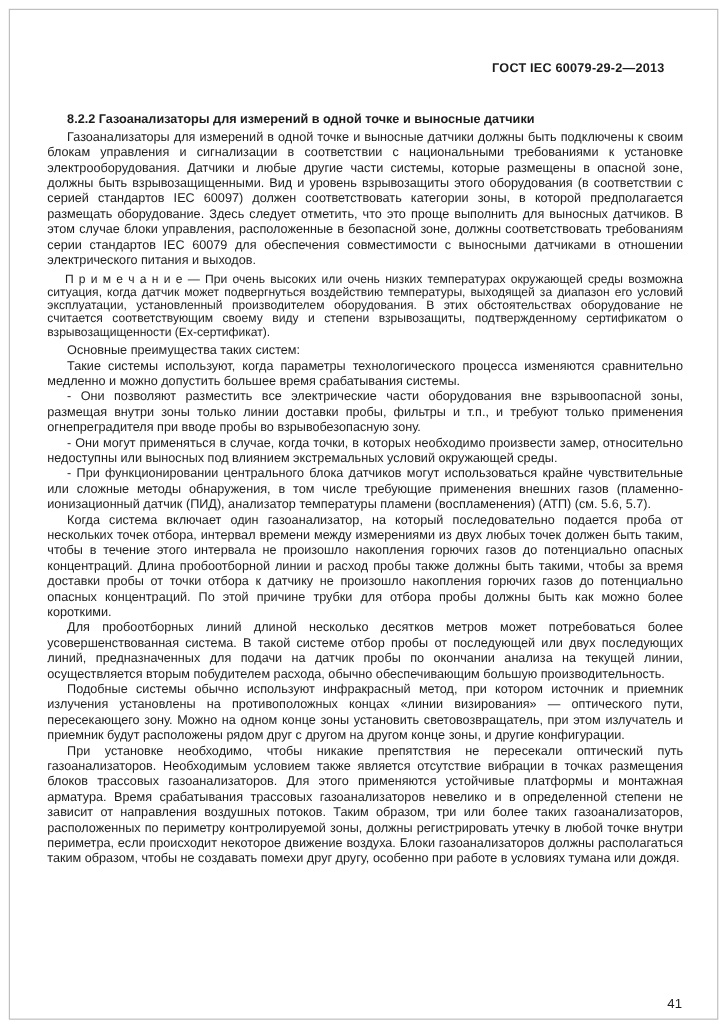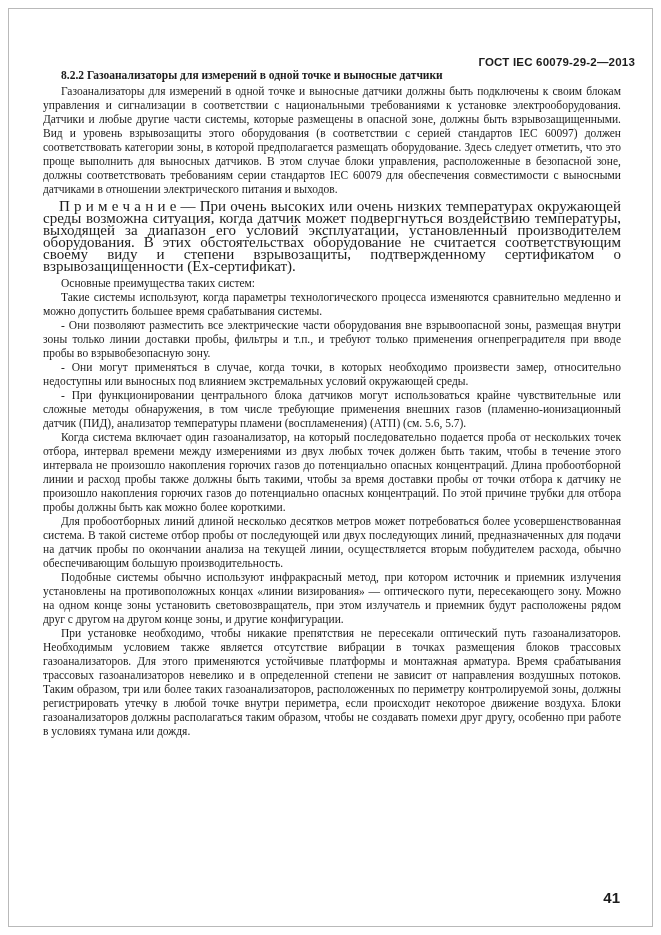--- a/index.html
+++ b/index.html
@@ -13,54 +13,52 @@
   }
   .page-frame {
     position: absolute;
     top: 8px; left: 8px; right: 8px; bottom: 8px;
     border: 1px solid #b9b9b9;
     background: #ffffff;
   }
   .running-header {
     position: absolute;
     top: 56px;
-    right: 26px;
+    right: 57px;
     font-size: 11.5px;
     font-weight: bold;
     letter-spacing: 0.2px;
   }
   .content {
     position: absolute;
-    top: 66px;
+    top: 100px;
     left: 43px;
     right: 40px;
-    font-family: Liberation Serif, serif;
   }
   .content p {
     font-size: 11.5px;
     line-height: 14px;
     text-align: justify;
     text-indent: 18px;
   }
   .content p.heading {
     font-weight: bold;
     margin: 2px 0 2px 0;
   }
   .content p.note {
-    font-size: 15px;
+    font-size: 11px;
     line-height: 12px;
     margin: 4px 0 4px 0;
     text-indent: 16px;
   }
   .page-number {
     position: absolute;
-    bottom: 29px;
+    bottom: 16px;
     right: 41px;
-    font-size: 15px;
-    font-weight: bold;
+    font-size: 12px;
   }
 </style>
 </head>
 <body>
 
 <div class="page-frame"></div>
 
 <div class="running-header">ГОСТ IEC 60079-29-2—2013</div>
 
 <div class="content" id="content">

